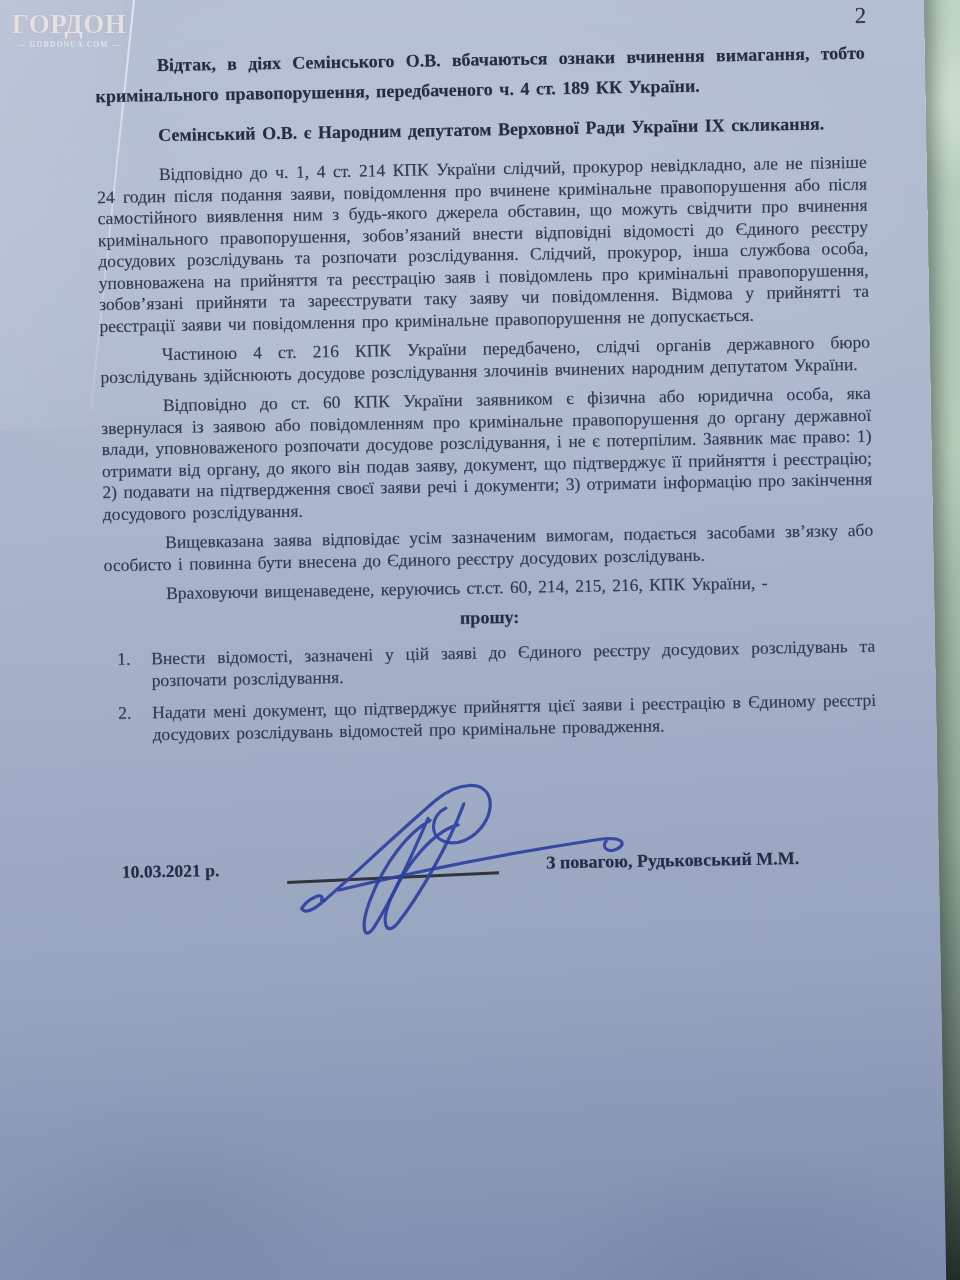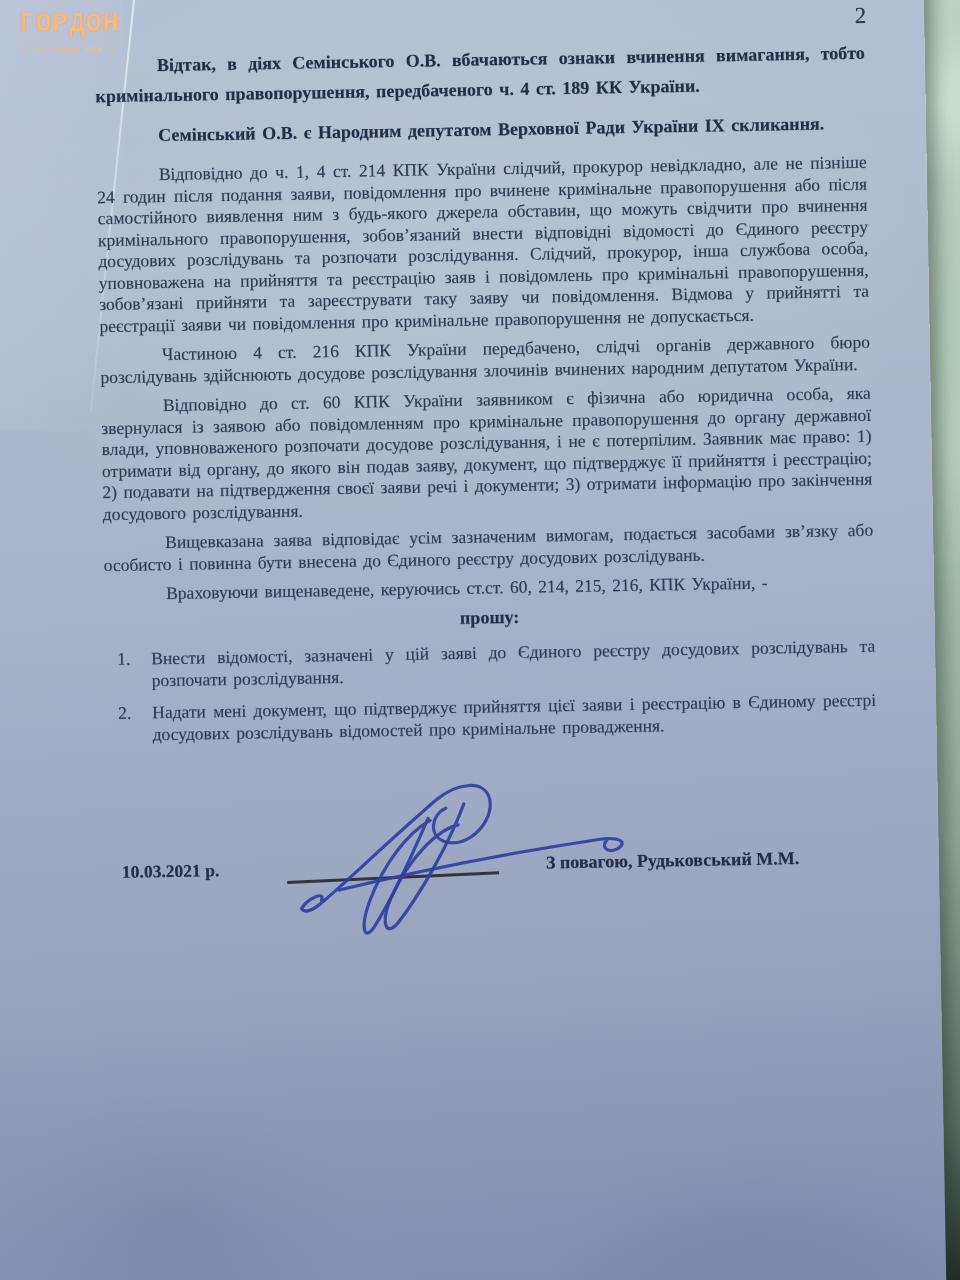--- a/index.html
+++ b/index.html
@@ -46,25 +46,25 @@
   
   .date{position:absolute;left:148px;top:886px;font-size:17.5px;font-weight:bold;
         color:#242d47;text-shadow:0.3px 0.3px 0.7px rgba(32,40,62,0.38);}
   .signoff{position:absolute;left:572px;top:884px;font-size:18px;font-weight:bold;
         color:#242d47;text-shadow:0.3px 0.3px 0.7px rgba(32,40,62,0.38);}
   .sig-line{position:absolute;left:313px;top:905px;width:212px;height:2.5px;
         background:#33353d;transform:rotate(-1.6deg);}
   .signature{position:absolute;left:295px;top:800px;width:390px;height:165px;}
   .signature path{stroke:#2f419f;stroke-width:3.2;fill:none;stroke-linecap:round;opacity:0.92;}
   
-  .logo{position:absolute;left:10px;top:10px;z-index:5;font-family:Liberation Mono, monospace;
-        color:#fdba74;opacity:0.93;text-align:center;width:118px;}
+  .logo{position:absolute;left:10px;top:10px;z-index:5;font-family:Liberation Serif, serif;
+        color:#e5e5e5;opacity:0.93;text-align:center;width:118px;}
   .logo-title{font-size:27px;font-weight:800;letter-spacing:0.5px;line-height:28px;
         text-shadow:0 0 1px rgba(224,64,64,0.5);}
-  .logo-sub{font-size:7.5px;font-weight:bold;letter-spacing:1.2px;margin-top:8px;}
+  .logo-sub{font-size:7.5px;font-weight:bold;letter-spacing:1.2px;margin-top:2px;}
 </style>
 </head>
 <body>
 
 <div class="stage">
   <div class="bg"></div>
 
   <div class="paper">
     <div class="fold-wash"></div>
     <div class="fold-line"></div>

